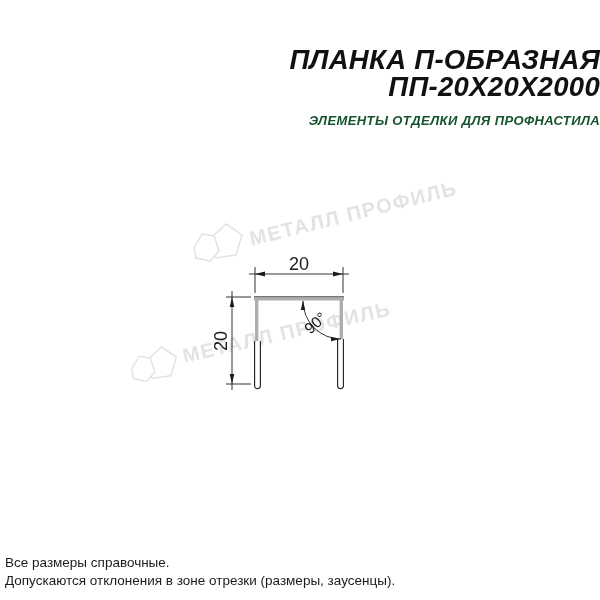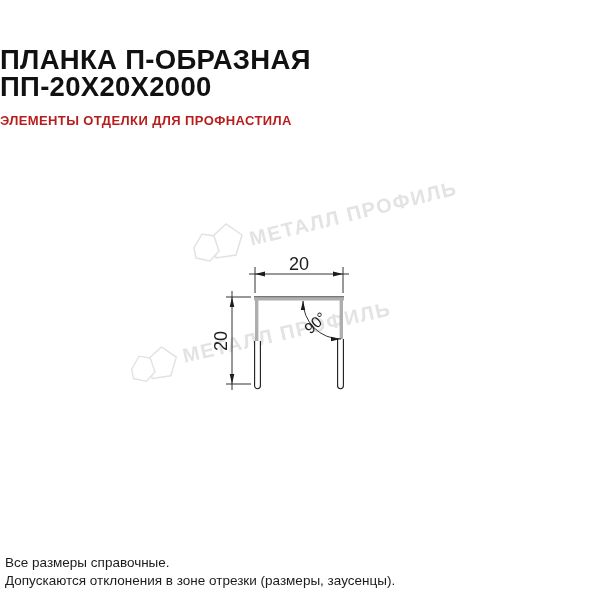--- a/index.html
+++ b/index.html
@@ -1,27 +1,27 @@
 <!DOCTYPE html>
 <html><head>
 <meta charset="utf-8">
 <style>
   html,body{margin:0;padding:0;background:#ffffff;}
   .page{
     position:relative;width:600px;height:600px;background:#ffffff;
     overflow:hidden;font-family:"Liberation Sans",sans-serif;
   }
   
-  .header{position:absolute;top:46px;left:0;width:600px;text-align:left;}
+  .header{position:absolute;top:46px;left:0;width:600px;text-align:right;font-style:italic;}
   .title{
     font-size:27.5px;line-height:27px;font-weight:800;color:#111111;
     letter-spacing:.3px;margin:0;
   }
   .subtitle{
-    margin-top:13px;font-size:13px;font-weight:700;color:#b91c1c;
+    margin-top:13px;font-size:13px;font-weight:700;color:#14532d;
     letter-spacing:.4px;
   }
   
   .wm-text{
     position:absolute;white-space:nowrap;font-weight:700;font-size:20px;
     letter-spacing:1.5px;color:#e3e3e3;transform-origin:left center;
     user-select:none;
   }
   .wm-text.w1{left:250px;top:228px;transform:rotate(-14deg);}
   .wm-text.w2{left:183px;top:345px;transform:rotate(-13deg);}

